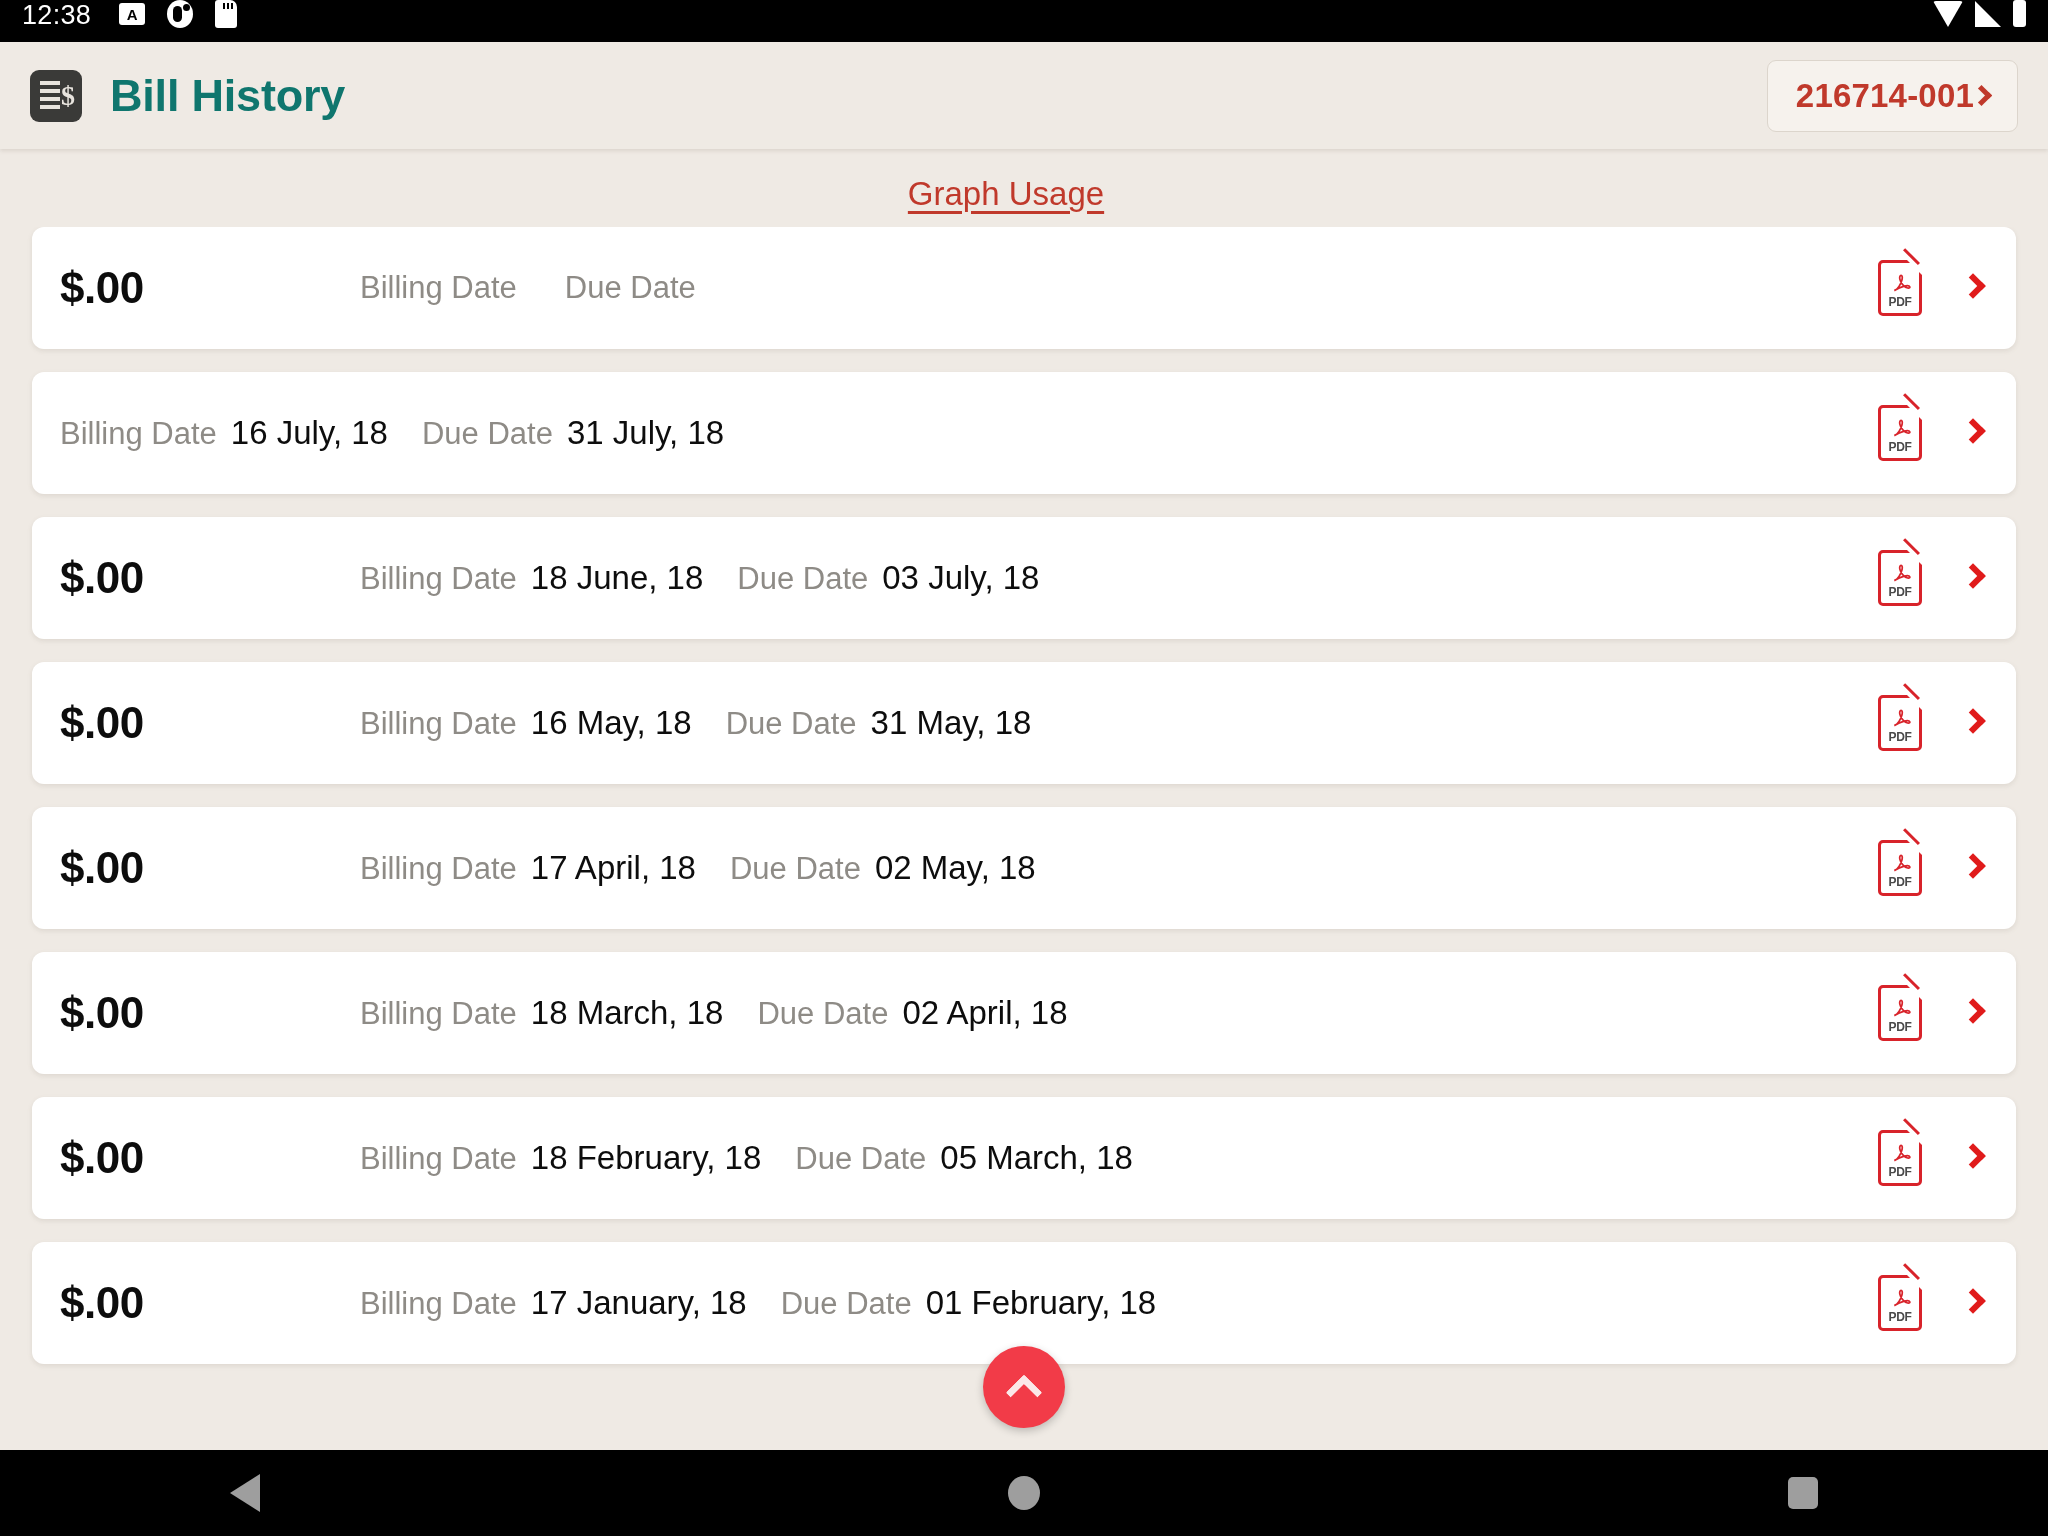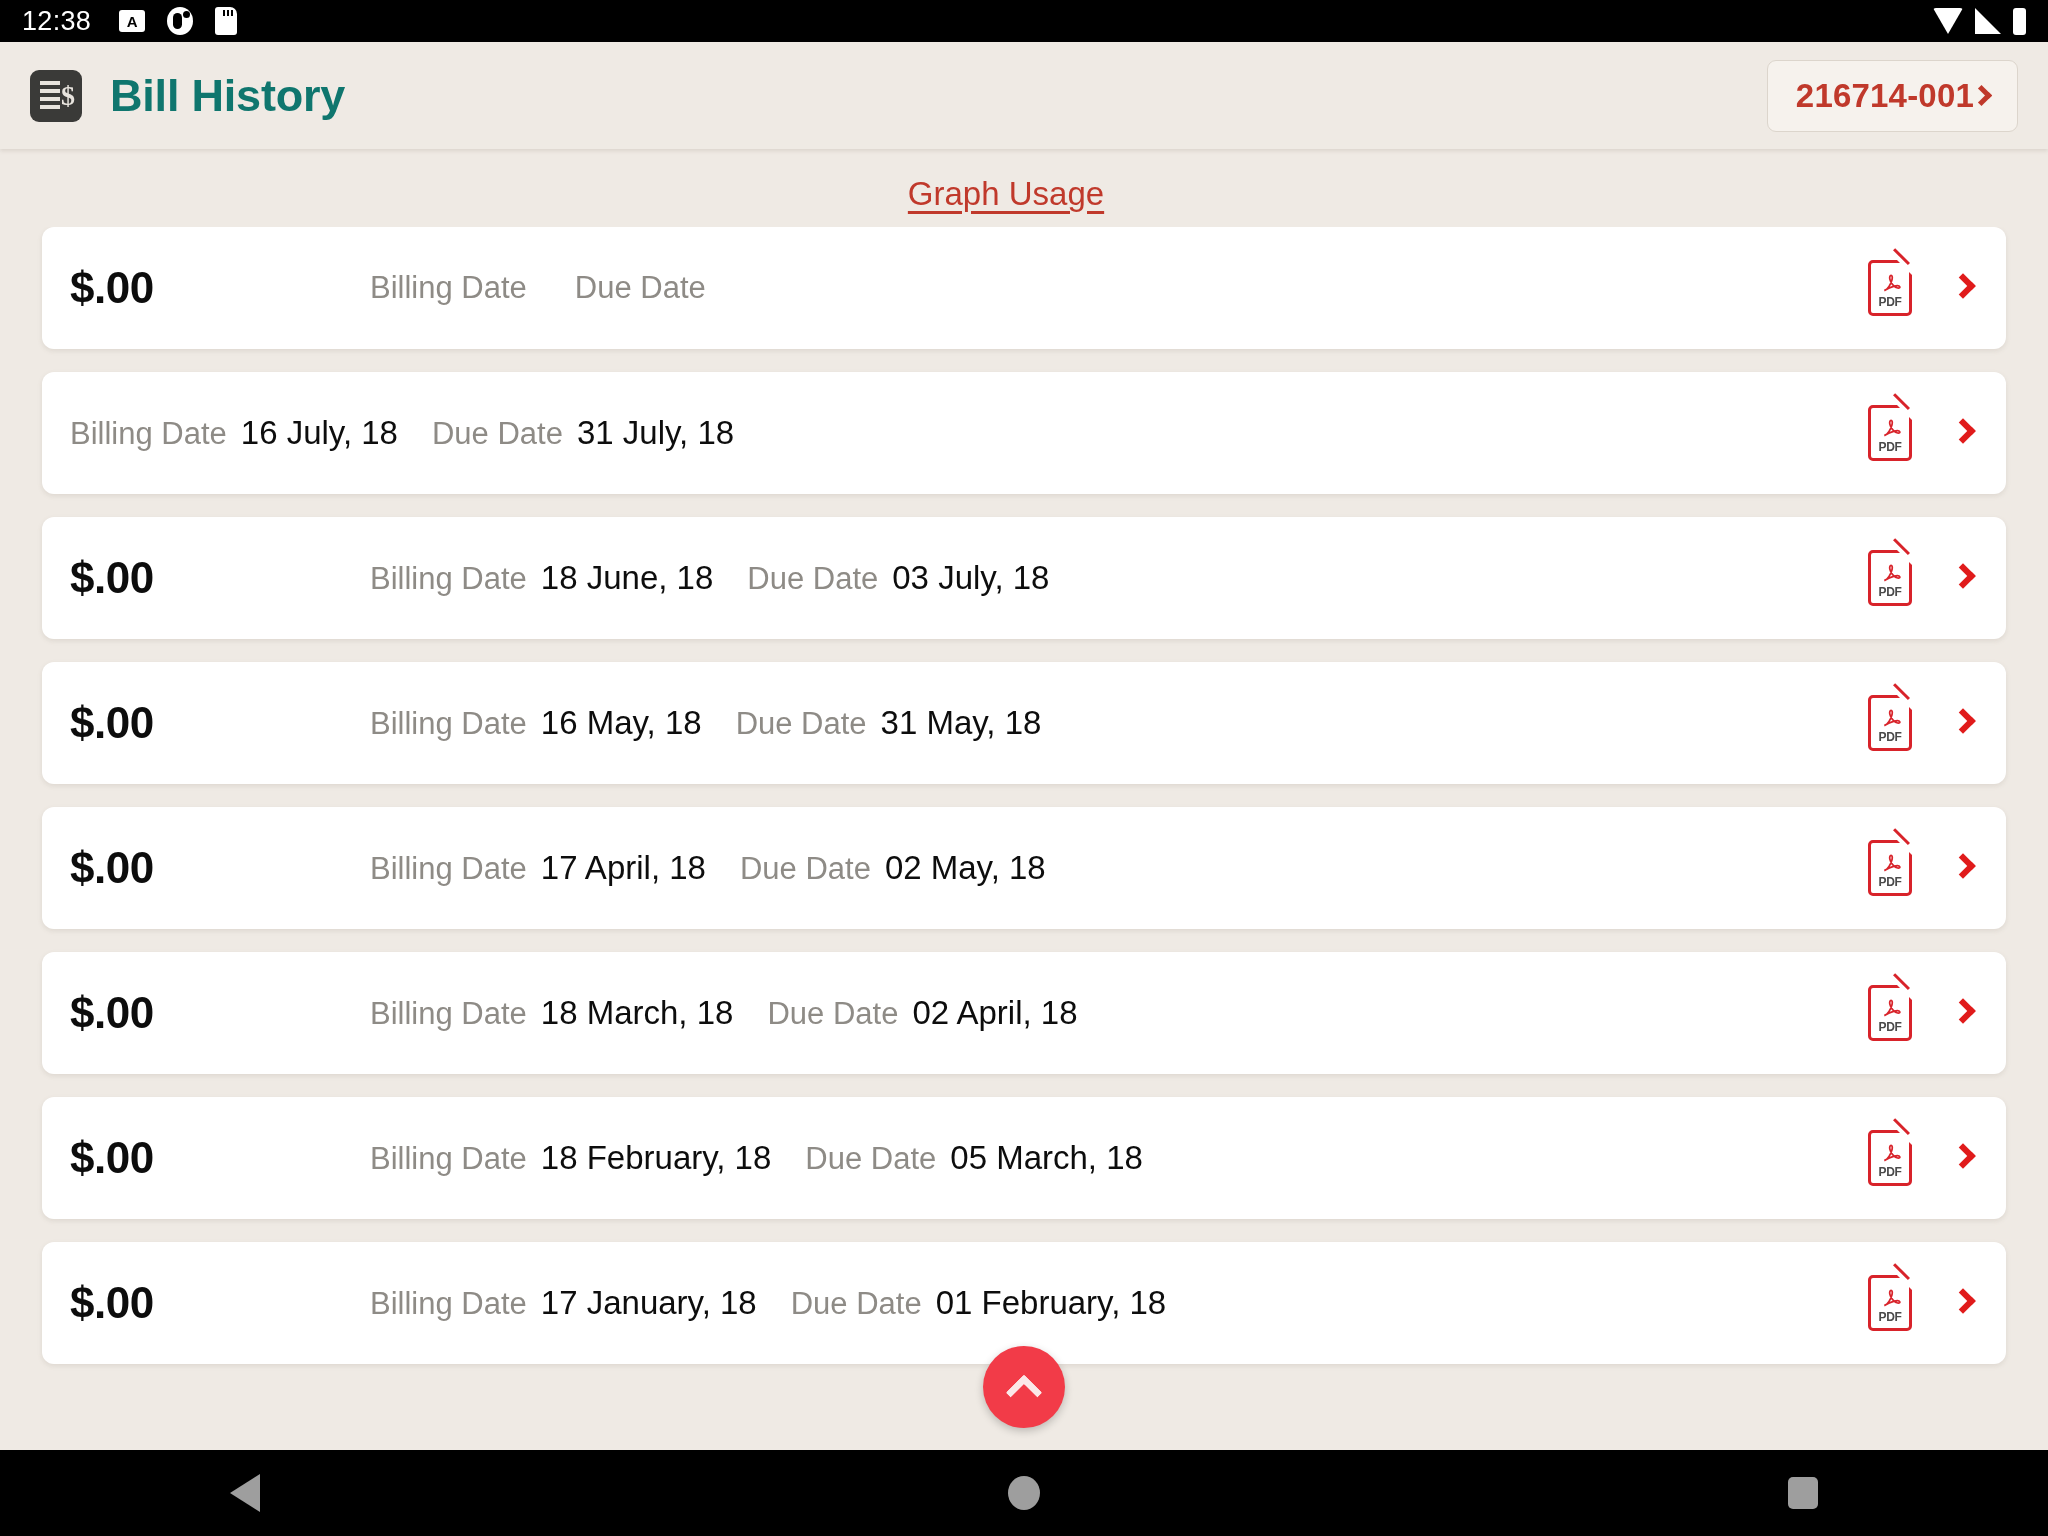--- a/index.html
+++ b/index.html
@@ -22,21 +22,21 @@
     background: #EFEAE4;
     display: flex;
     flex-direction: column;
   }
 
   
   .status-bar {
     height: 42px;
     background: #000000;
     display: flex;
-    align-items: center;
+    align-items: flex-start;
     padding: 0 22px;
     flex: 0 0 auto;
   }
   .status-time {
     color: #FFFFFF;
     font-size: 27px;
     letter-spacing: 0.3px;
     margin-right: 28px;
   }
   .status-left-icons { display: flex; align-items: center; gap: 22px; }
@@ -175,21 +175,21 @@
   }
   .bars-icon {
     display: flex; align-items: flex-end; gap: 4px; height: 42px;
   }
   .bars-icon i { display: block; width: 10px; background: #3E3E3C; }
   .bars-icon i:nth-child(1) { height: 17px; }
   .bars-icon i:nth-child(2) { height: 29px; }
   .bars-icon i:nth-child(3) { height: 42px; }
 
   .bill-list {
-    padding: 0 42px;
+    padding: 0 32px;
   }
 
   .bill-card {
     background: #FFFFFF;
     border-radius: 12px;
     height: 122px;
     margin-bottom: 23px;
     display: flex;
     align-items: center;
     padding: 0 34px 0 28px;

